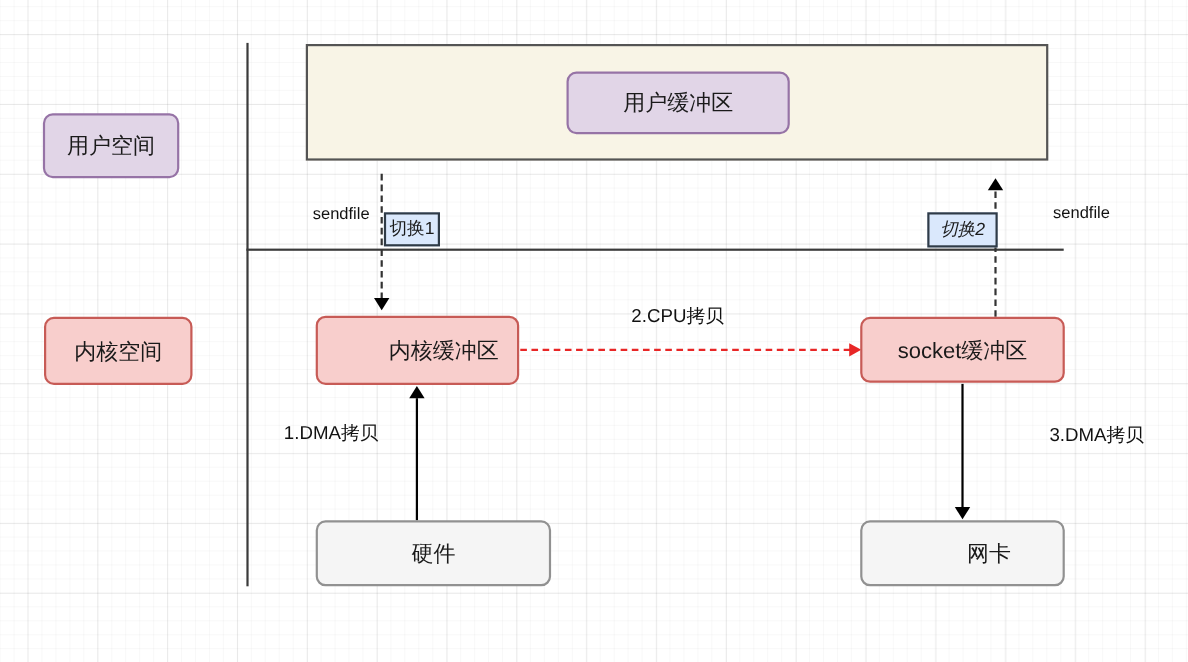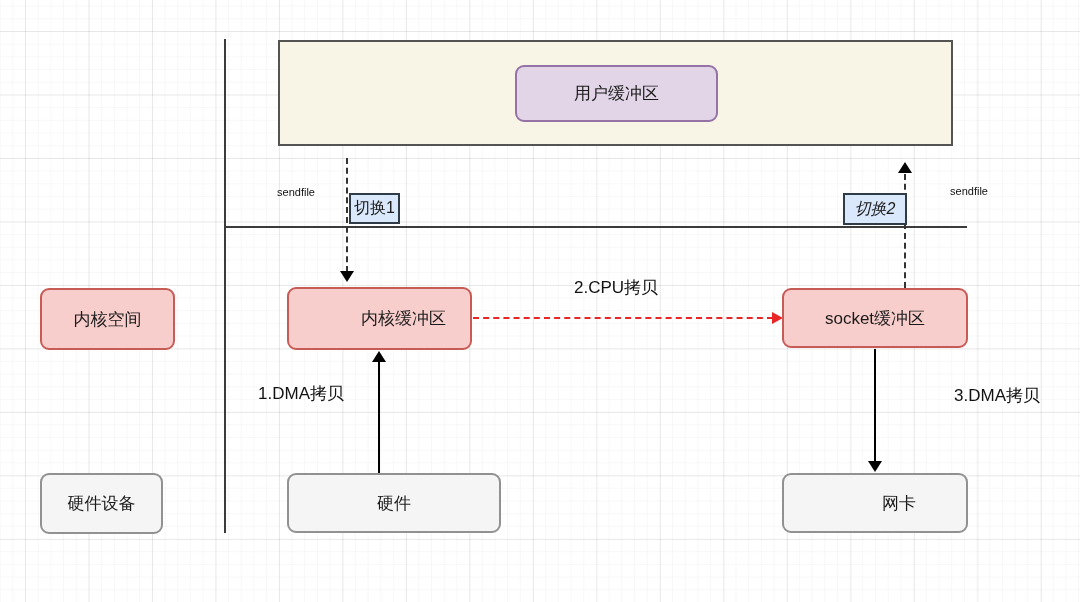--- a/index.html
+++ b/index.html
@@ -16,42 +16,42 @@
       linear-gradient(to right, rgba(0,0,0,0.065) 1px, transparent 1px),
       linear-gradient(to bottom, rgba(0,0,0,0.065) 1px, transparent 1px),
       linear-gradient(to right, rgba(0,0,0,0.028) 1px, transparent 1px),
       linear-gradient(to bottom, rgba(0,0,0,0.028) 1px, transparent 1px);
     background-size:63.5px 63.5px,63.5px 63.5px,12.7px 12.7px,12.7px 12.7px;
     background-position:25px 31px,25px 31px,25px 31px,25px 31px;
   }
   .abs{position:absolute;box-sizing:border-box;}
   .node{
     display:flex;align-items:center;justify-content:center;
-    font-size:17px;color:#1a1a1a;text-align:center;
+    font-size:20px;color:#1a1a1a;text-align:center;
     box-sizing:border-box;
   }
   .rounded{border-radius:9px;}
   .purple{background:var(--purple-fill,#E1D5E7);border:2px solid var(--purple-border,#9673A6);}
   .red{background:var(--red-fill,#F8CECC);border:2px solid var(--red-border,#C75B56);}
   .gray{background:var(--gray-fill,#F5F5F5);border:2px solid var(--gray-border,#919191);}
   .blue{background:var(--blue-fill,#DAE8FC);border:2px solid var(--blue-border,#2F3B47);font-size:16px;}
   .beige{background:var(--beige-fill,#F8F4E6);border:2px solid var(--beige-border,#545454);}
   .vline-solid{width:0;border-left:2px solid #3b3b3b;}
   .hline-solid{height:0;border-top:2px solid #3b3b3b;}
   .vline-dashed{width:0;border-left:2px dashed #333333;}
   .varrow-solid{width:0;border-left:2px solid #000000;}
   .hline-red-dashed{height:0;border-top:2px dashed var(--arrow-red,#E82626);}
   .tri{width:0;height:0;}
   .tri-down{border-left:7px solid transparent;border-right:7px solid transparent;border-top:11px solid #000;}
   .tri-up{border-left:7px solid transparent;border-right:7px solid transparent;border-bottom:11px solid #000;}
   .tri-right-red{border-top:6px solid transparent;border-bottom:6px solid transparent;border-left:11px solid var(--arrow-red,#E82626);}
   .ann{
     font-size:17px;color:#111111;text-align:center;line-height:21px;
   }
-  .sendfile{font-size:11px;color:#111111;text-align:center;}
+  .sendfile{font-size:15px;color:#111111;text-align:right;}
 </style>
 </head>
 <body>
 
 <div class="canvas">
 
   <div class="abs beige" style="left:278px;top:40px;width:675px;height:106px;"></div>
 
   <div class="abs vline-solid" style="left:224px;top:39px;height:494px;"></div>
   <div class="abs hline-solid" style="left:224px;top:226px;width:743px;"></div>
@@ -64,22 +64,22 @@
 
   <div class="abs varrow-solid" style="left:378px;top:362px;height:111px;"></div>
   <div class="abs tri tri-up" style="left:372px;top:351px;"></div>
 
   <div class="abs hline-red-dashed" style="left:473px;top:317px;width:300px;"></div>
   <div class="abs tri tri-right-red" style="left:772px;top:312px;"></div>
 
   <div class="abs varrow-solid" style="left:874px;top:349px;height:112px;"></div>
   <div class="abs tri tri-down" style="left:868px;top:461px;"></div>
 
+  <div class="abs node rounded purple" style="left:39px;top:103px;width:124px;height:59px;">用户空间</div>
   <div class="abs node rounded red" style="left:40px;top:288px;width:135px;height:62px;">内核空间</div>
-  <div class="abs node rounded gray" style="left:40px;top:473px;width:123px;height:61px;">硬件设备</div>
 
   <div class="abs node rounded purple" style="left:515px;top:65px;width:203px;height:57px;">用户缓冲区</div>
   <div class="abs node rounded red" style="left:287px;top:287px;width:185px;height:63px;padding-left:48px;">内核缓冲区</div>
   <div class="abs node rounded red" style="left:782px;top:288px;width:186px;height:60px;">socket缓冲区</div>
   <div class="abs node rounded gray" style="left:287px;top:473px;width:214px;height:60px;">硬件</div>
   <div class="abs node rounded gray" style="left:782px;top:473px;width:186px;height:60px;padding-left:48px;">网卡</div>
 
   <div class="abs node blue" style="left:349px;top:193px;width:51px;height:31px;">切换1</div>
   <div class="abs node blue" style="left:843px;top:193px;width:64px;height:32px;font-style:italic;">切换2</div>
 

